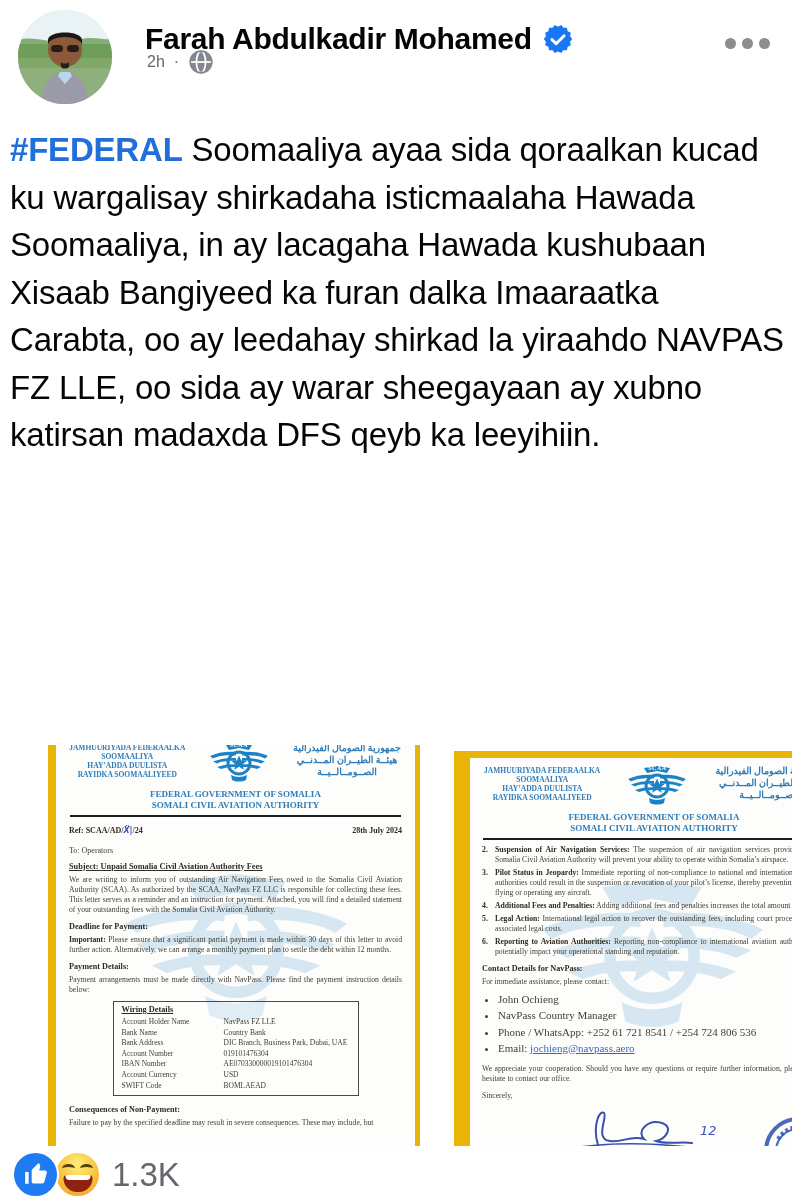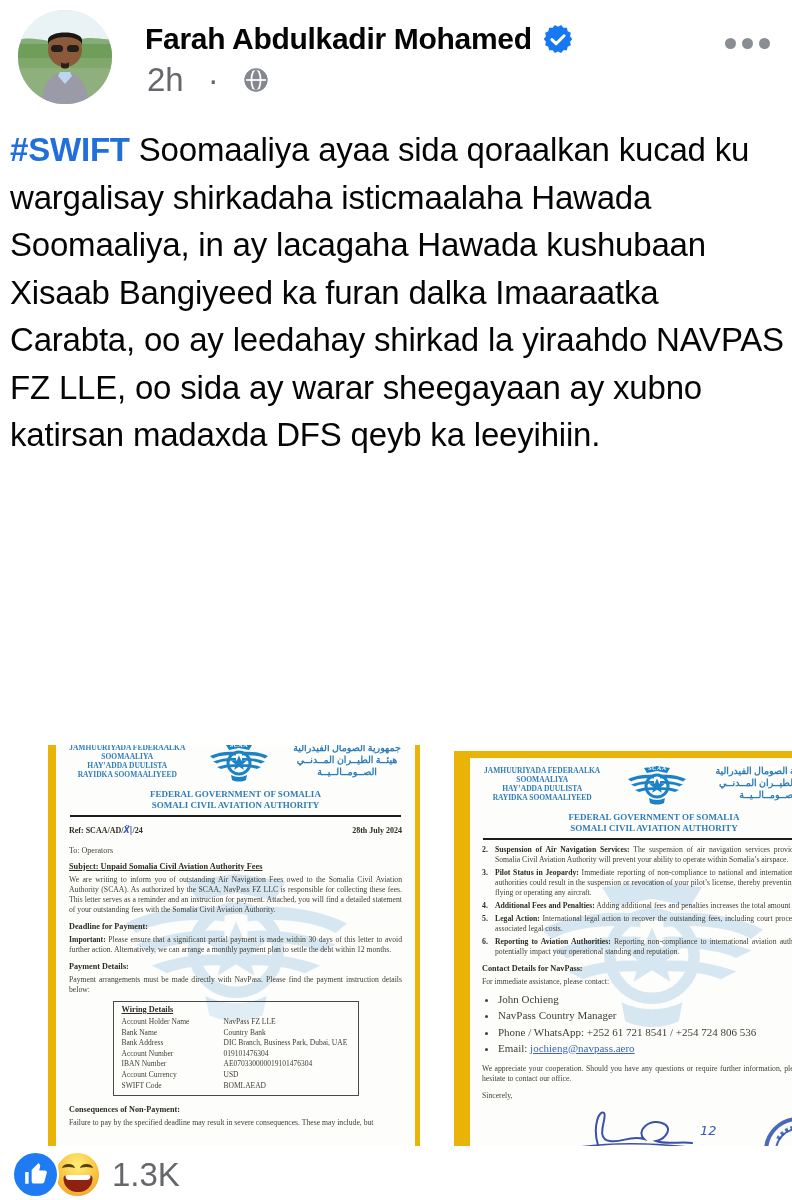--- a/index.html
+++ b/index.html
@@ -6,22 +6,22 @@
   html,body { background:#fff; }
   .page { position:relative; width:792px; height:1200px; background:#fff; overflow:hidden;
           font-family:"Liberation Sans", sans-serif; }
 
   
   .avatar { position:absolute; left:18px; top:10px; width:94px; height:94px; border-radius:50%;
             overflow:hidden; cursor:pointer; }
   .author-row { position:absolute; left:145px; top:22px; display:flex; align-items:center; gap:11px; }
   .author { font-size:30px; font-weight:bold; color:#050505; letter-spacing:-0.3px; }
   .badge { width:30px; height:30px; }
-  .meta-row { position:absolute; left:147px; top:61px; display:flex; align-items:center; gap:24px;
-              color:#65676b; font-size:33px; }
+  .meta-row { position:absolute; left:147px; top:49px; display:flex; align-items:center; gap:9px;
+              color:#65676b; font-size:16px; }
   .menu { position:absolute; right:16px; top:32px; display:flex; gap:6px; padding:6px; cursor:pointer; }
   .menu i { width:11px; height:11px; border-radius:50%; background:#8a8d91; }
 
   
   .post-text { position:absolute; left:10px; top:126px; width:774px; font-size:33px;
                line-height:47.5px; color:#050505; letter-spacing:-0.2px; }
   .post-text p + p { margin-top:40px; }
   .hashtag { color:#216fdb; font-weight:bold; text-decoration:none; cursor:pointer; }
 
   
@@ -166,21 +166,21 @@
     </svg>
   </div>
 
   <div class="menu" title="">
     <i></i>
     <i></i>
     <i></i>
   </div>
 
   <div class="post-text">
-    <p><a class="hashtag">#SWIFT</a><span> Soomaaliya ayaa sida qoraalkan kucad ku wargalisay shirkadaha isticmaalaha Hawada Soomaaliya, in ay lacagaha Hawada kushubaan Xisaab Bangiyeed ka furan dalka Imaaraatka Carabta, oo ay leedahay shirkad la yiraahdo NAVPAS FZ LLE, oo sida ay warar sheegayaan ay xubno katirsan madaxda DFS qeyb ka leeyihiin.</span></p>
+    <p><a class="hashtag">#FEDERAL</a><span> Soomaaliya ayaa sida qoraalkan kucad ku wargalisay shirkadaha isticmaalaha Hawada Soomaaliya, in ay lacagaha Hawada kushubaan Xisaab Bangiyeed ka furan dalka Imaaraatka Carabta, oo ay leedahay shirkad la yiraahdo NAVPAS FZ LLE, oo sida ay warar sheegayaan ay xubno katirsan madaxda DFS qeyb ka leeyihiin.</span></p>
   </div>
 
   <div class="photos">
 
     <div class="photo photo-left">
       <div class="paper paper-left">
         <svg class="watermark" viewBox="0 0 60 46">
             <use href="#scaa-logo"></use>
           </svg>
         <div class="doc-layer">

